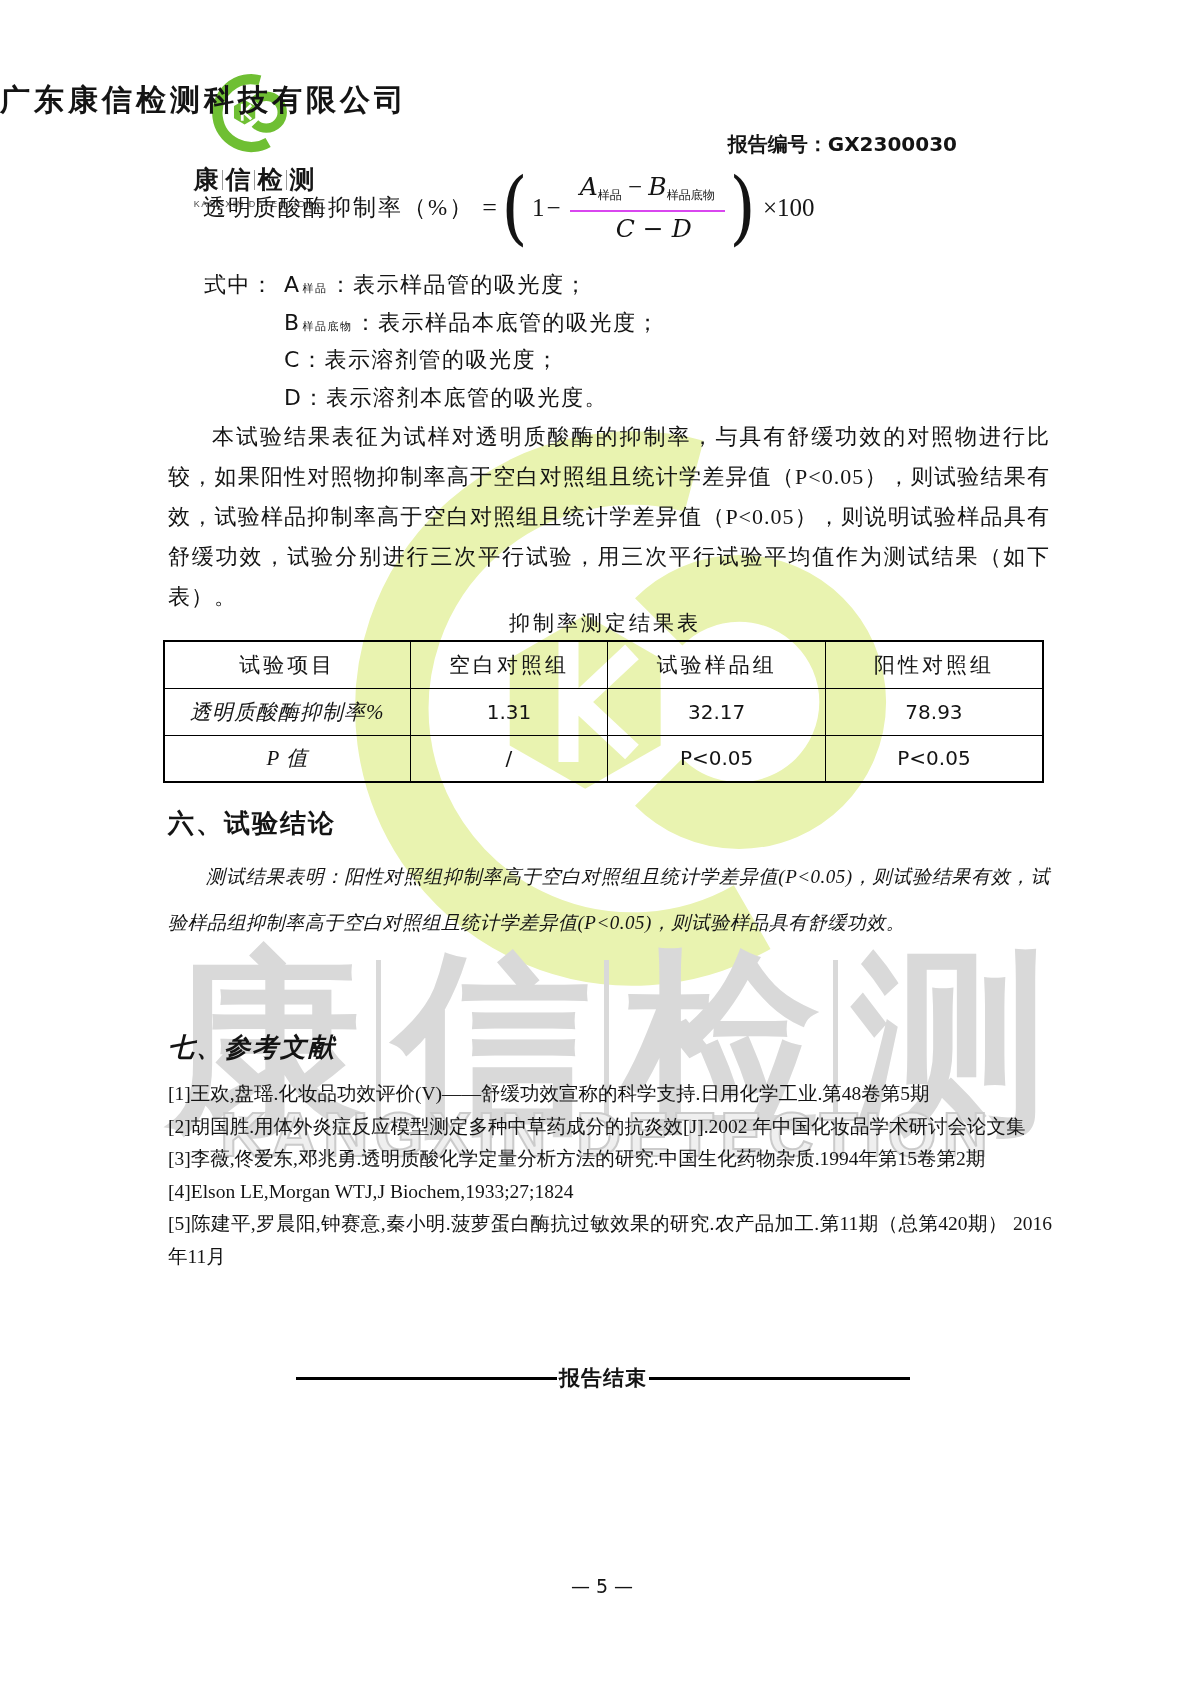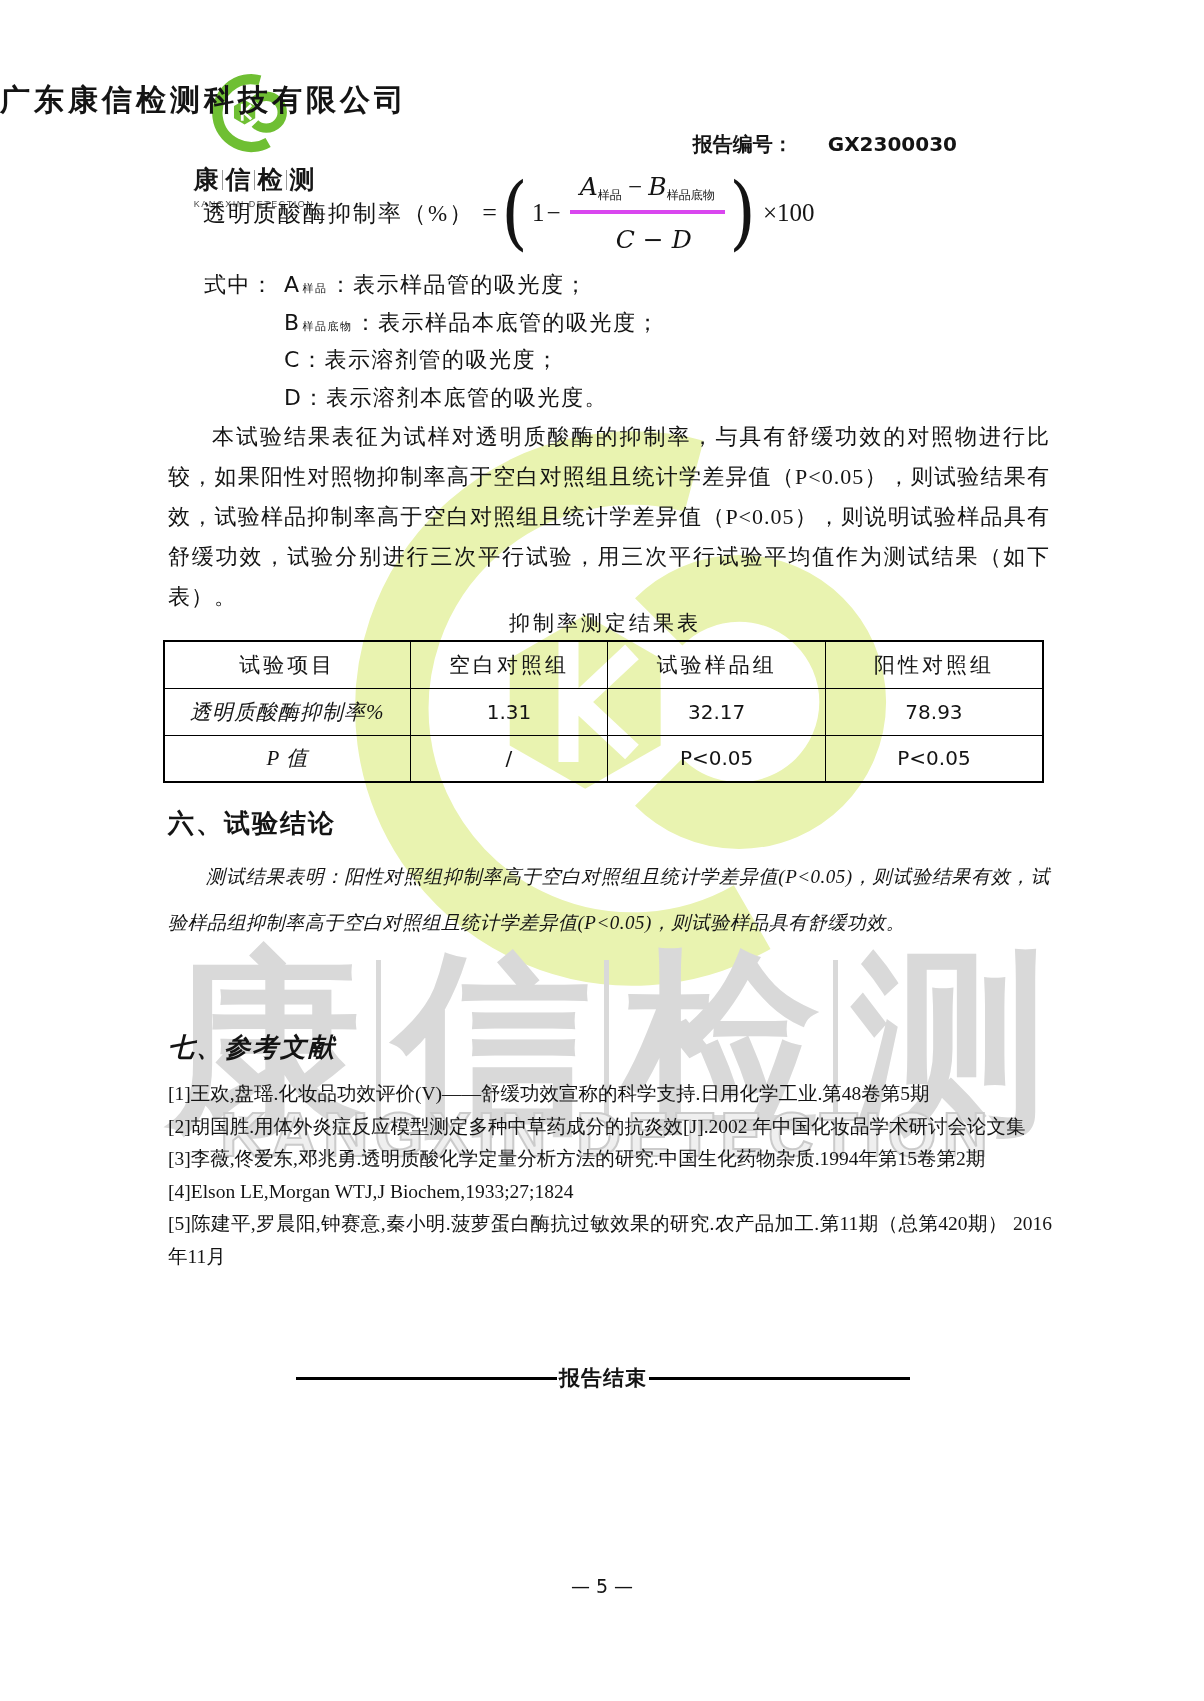--- a/index.html
+++ b/index.html
@@ -29,32 +29,32 @@
   .logo svg { width:94px; height:94px; display:block; margin:0 auto; color:#6fbf33; }
   .logo-cjk { display:flex; justify-content:center; align-items:center; margin-top:1px;
               font-weight:700; font-size:25px; color:#161616; }
   .logo-cjk .sep { width:1px; height:20px; background:#9a9a9a; margin:0 3px; }
   .logo-en { font-size:9px; letter-spacing:1.5px; color:#4a4a4a; margin-top:3px;
              font-family:"Liberation Sans","DejaVu Sans",sans-serif; }
 
   .company-title { top:80px; left:0; right:0; 
                    font-size:30px; font-weight:700; letter-spacing:4px; }
   .report-no { top:131px; right:247px; font-size:20px; font-weight:700; }
-  .report-no .num { font-family:"DejaVu Sans","Liberation Sans",sans-serif;margin-left:35px; }
+  .report-no .num { font-family:"DejaVu Sans","Liberation Sans",sans-serif; }
 
   
   .formula { top:172px; left:203px; display:flex; align-items:center; }
   .f-lhs { font-size:23px; letter-spacing:2px; }
   .f-eq  { font-size:26px; margin:0 2px 0 8px; }
   .f-paren { font-size:80px; font-weight:300; line-height:0.85; transform:scaleX(0.85);
              font-family:"DejaVu Serif",serif; }
   .f-oneminus { font-size:25px; margin:0 5px 0 2px; letter-spacing:2px; }
   .f-frac { display:inline-flex; flex-direction:column; align-items:center; margin:0 2px; }
-  .f-num { border-bottom:4px solid #d946ef; padding:0 10px 6px; font-size:25px; white-space:nowrap; }
-  .f-den { padding-top:11px; font-size:25px;margin-left:13px; }
+  .f-num { border-bottom:2px solid #d946ef; padding:0 10px 6px; font-size:25px; white-space:nowrap; }
+  .f-den { padding-top:2px; font-size:25px;margin-left:13px; }
   .math-i { font-family:"DejaVu Serif",serif; font-style:italic; }
   .f-sub { font-size:12px; vertical-align:-4px; }
   .f-times { font-size:25px; margin-left:5px; }
 
   
   .definitions { top:270px; left:204px; font-size:22px; }
   .def-line { display:flex; align-items:baseline; height:37.5px; letter-spacing:1.5px; }
   .def-prefix { width:80px; flex:none; }
   .def-sym { font-family:"DejaVu Sans","Liberation Sans",sans-serif; font-size:22px; }
   .def-sub { font-size:11px; margin:0 2px; }

